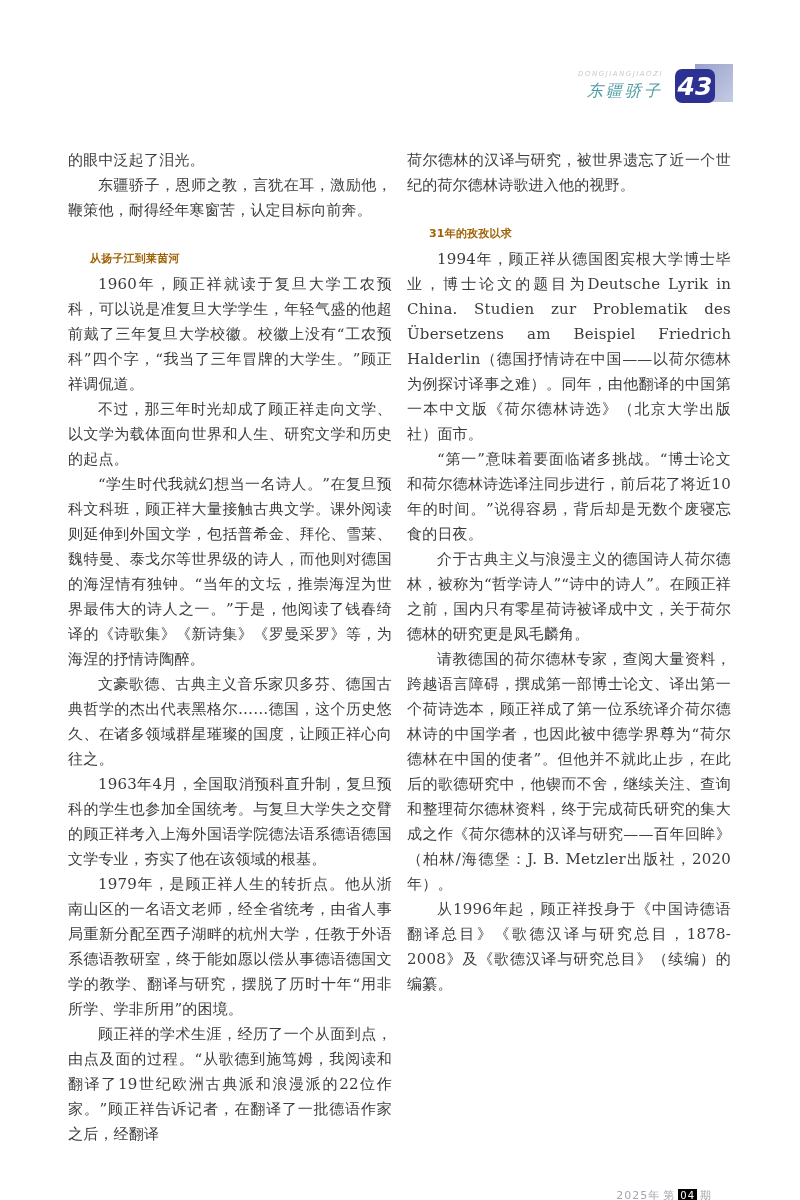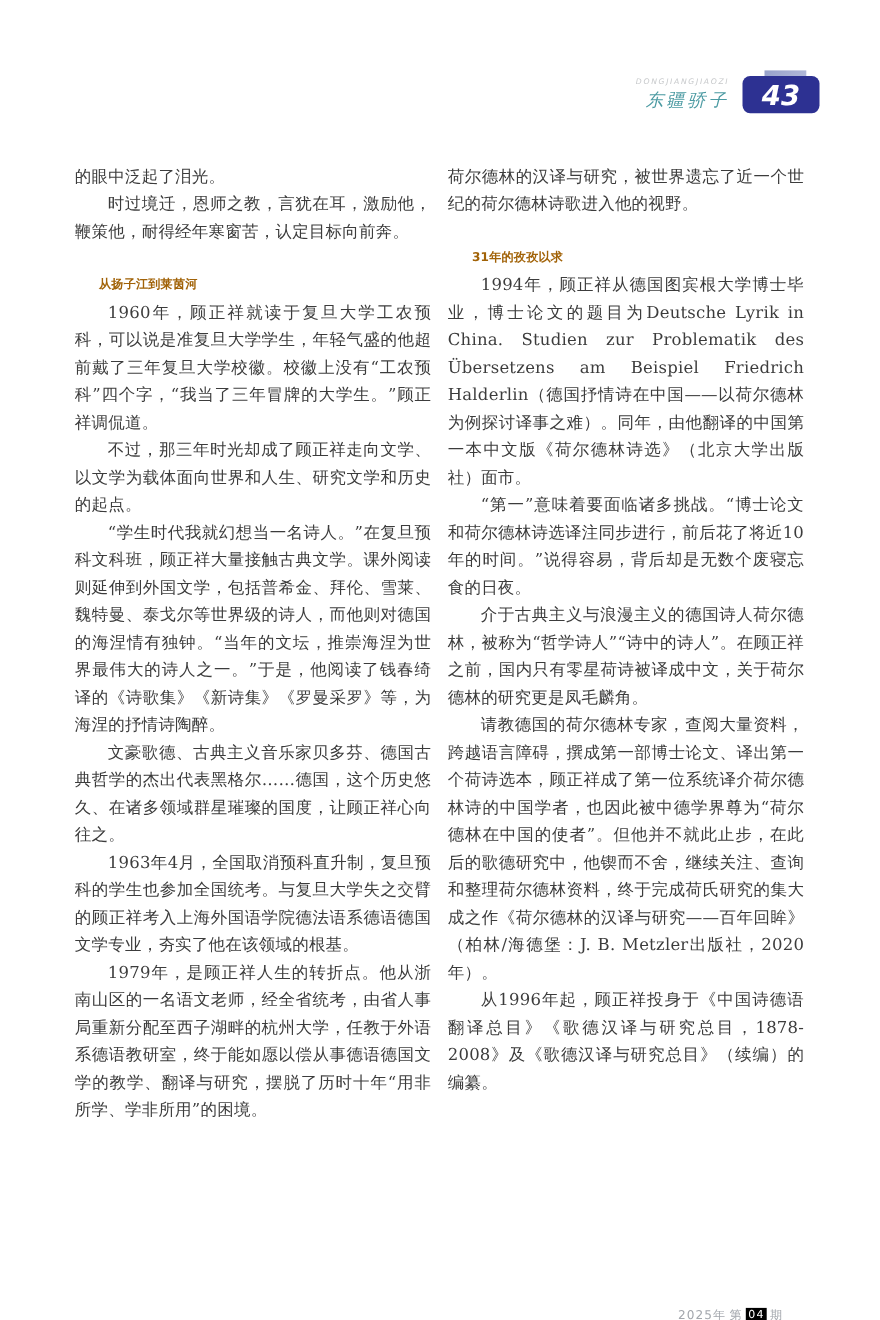--- a/index.html
+++ b/index.html
@@ -23,21 +23,21 @@
   .section-title{
     font-family:"DejaVu Sans","Liberation Sans",sans-serif;
     font-size:16px;letter-spacing:3px;color:#4b9aa2;line-height:20px;margin-top:2px;
   }
   .badge-wrap{position:relative;width:58px;height:42px;}
   .badge-shadow{
     position:absolute;right:0;top:0;width:38px;height:38px;
     background:linear-gradient(135deg,#97a1ca 0%,#c6cbe3 100%);
   }
   .badge{
-    position:absolute;left:0;top:5px;width:70px;height:34px;
+    position:absolute;left:0;top:5px;width:40px;height:34px;
     background:#2d3192;border-radius:7px;
     color:#ffffff;font-family:"DejaVu Sans","Liberation Sans",sans-serif;
     font-size:25px;font-weight:bold;
     display:flex;align-items:center;justify-content:center;
   }
 
   
   .columns{
     position:absolute;top:148px;left:68px;
     display:flex;gap:15px;
@@ -81,28 +81,29 @@
     <div class="badge-wrap">
       <div class="badge-shadow"></div>
       <div class="badge">43</div>
     </div>
   </div>
 
   <div class="columns">
 
     <div class="col">
       <p class="para noindent">的眼中泛起了泪光。</p>
-      <p class="para">时过境迁，恩师之教，言犹在耳，激励他，鞭策他，耐得经年寒窗苦，认定目标向前奔。</p>
+      <p class="para">东疆骄子，恩师之教，言犹在耳，激励他，鞭策他，耐得经年寒窗苦，认定目标向前奔。</p>
       <h3 class="sec-heading">从扬子江到莱茵河</h3>
       <p class="para">1960年，顾正祥就读于复旦大学工农预科，可以说是准复旦大学学生，年轻气盛的他超前戴了三年复旦大学校徽。校徽上没有“工农预科”四个字，“我当了三年冒牌的大学生。”顾正祥调侃道。</p>
       <p class="para">不过，那三年时光却成了顾正祥走向文学、以文学为载体面向世界和人生、研究文学和历史的起点。</p>
       <p class="para">“学生时代我就幻想当一名诗人。”在复旦预科文科班，顾正祥大量接触古典文学。课外阅读则延伸到外国文学，包括普希金、拜伦、雪莱、魏特曼、泰戈尔等世界级的诗人，而他则对德国的海涅情有独钟。“当年的文坛，推崇海涅为世界最伟大的诗人之一。”于是，他阅读了钱春绮译的《诗歌集》《新诗集》《罗曼采罗》等，为海涅的抒情诗陶醉。</p>
       <p class="para">文豪歌德、古典主义音乐家贝多芬、德国古典哲学的杰出代表黑格尔……德国，这个历史悠久、在诸多领域群星璀璨的国度，让顾正祥心向往之。</p>
       <p class="para">1963年4月，全国取消预科直升制，复旦预科的学生也参加全国统考。与复旦大学失之交臂的顾正祥考入上海外国语学院德法语系德语德国文学专业，夯实了他在该领域的根基。</p>
       <p class="para">1979年，是顾正祥人生的转折点。他从浙南山区的一名语文老师，经全省统考，由省人事局重新分配至西子湖畔的杭州大学，任教于外语系德语教研室，终于能如愿以偿从事德语德国文学的教学、翻译与研究，摆脱了历时十年“用非所学、学非所用”的困境。</p>
+      <p class="para">顾正祥的学术生涯，经历了一个从面到点，由点及面的过程。“从歌德到施笃姆，我阅读和翻译了19世纪欧洲古典派和浪漫派的22位作家。”顾正祥告诉记者，在翻译了一批德语作家之后，经翻译</p>
     </div>
 
     <div class="col">
       <p class="para noindent">荷尔德林的汉译与研究，被世界遗忘了近一个世纪的荷尔德林诗歌进入他的视野。</p>
       <h3 class="sec-heading">31年的孜孜以求</h3>
       <p class="para">1994年，顾正祥从德国图宾根大学博士毕业，博士论文的题目为Deutsche Lyrik in China. Studien zur Problematik des Übersetzens am Beispiel Friedrich Halderlin（德国抒情诗在中国——以荷尔德林为例探讨译事之难）。同年，由他翻译的中国第一本中文版《荷尔德林诗选》（北京大学出版社）面市。</p>
       <p class="para">“第一”意味着要面临诸多挑战。“博士论文和荷尔德林诗选译注同步进行，前后花了将近10年的时间。”说得容易，背后却是无数个废寝忘食的日夜。</p>
       <p class="para">介于古典主义与浪漫主义的德国诗人荷尔德林，被称为“哲学诗人”“诗中的诗人”。在顾正祥之前，国内只有零星荷诗被译成中文，关于荷尔德林的研究更是凤毛麟角。</p>
       <p class="para">请教德国的荷尔德林专家，查阅大量资料，跨越语言障碍，撰成第一部博士论文、译出第一个荷诗选本，顾正祥成了第一位系统译介荷尔德林诗的中国学者，也因此被中德学界尊为“荷尔德林在中国的使者”。但他并不就此止步，在此后的歌德研究中，他锲而不舍，继续关注、查询和整理荷尔德林资料，终于完成荷氏研究的集大成之作《荷尔德林的汉译与研究——百年回眸》（柏林/海德堡：J. B. Metzler出版社，2020年）。</p>
       <p class="para">从1996年起，顾正祥投身于《中国诗德语翻译总目》《歌德汉译与研究总目，1878-2008》及《歌德汉译与研究总目》（续编）的编纂。</p>

